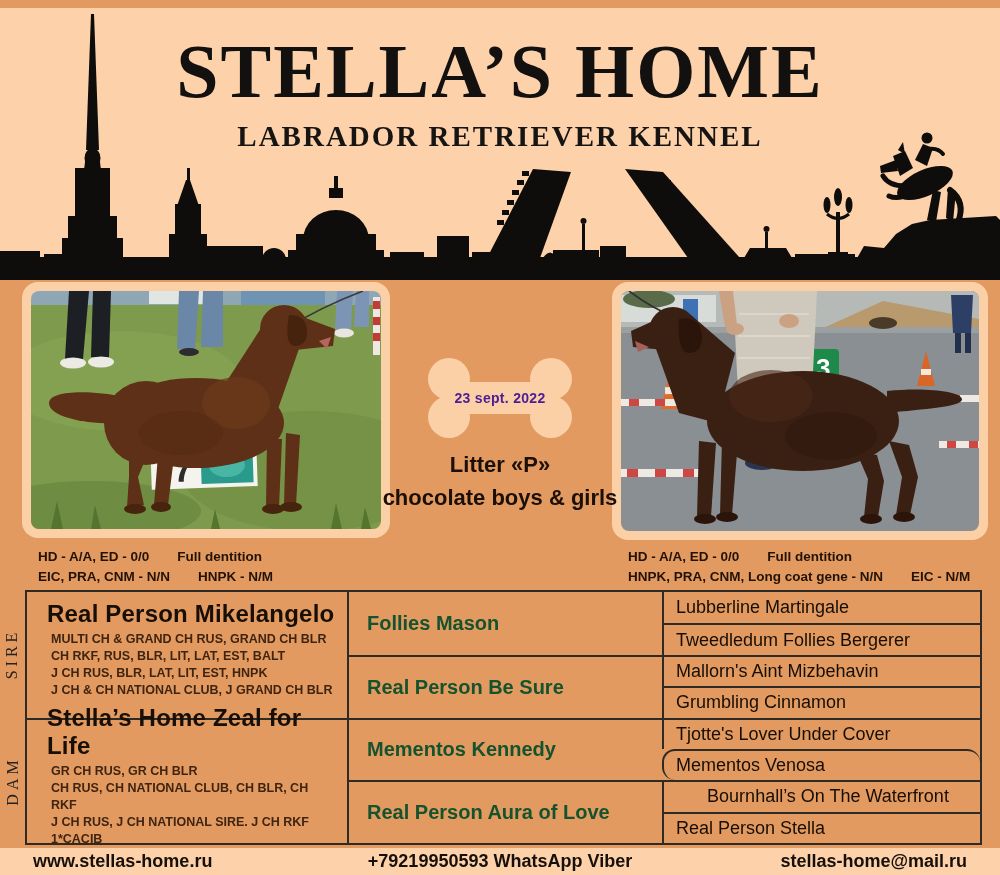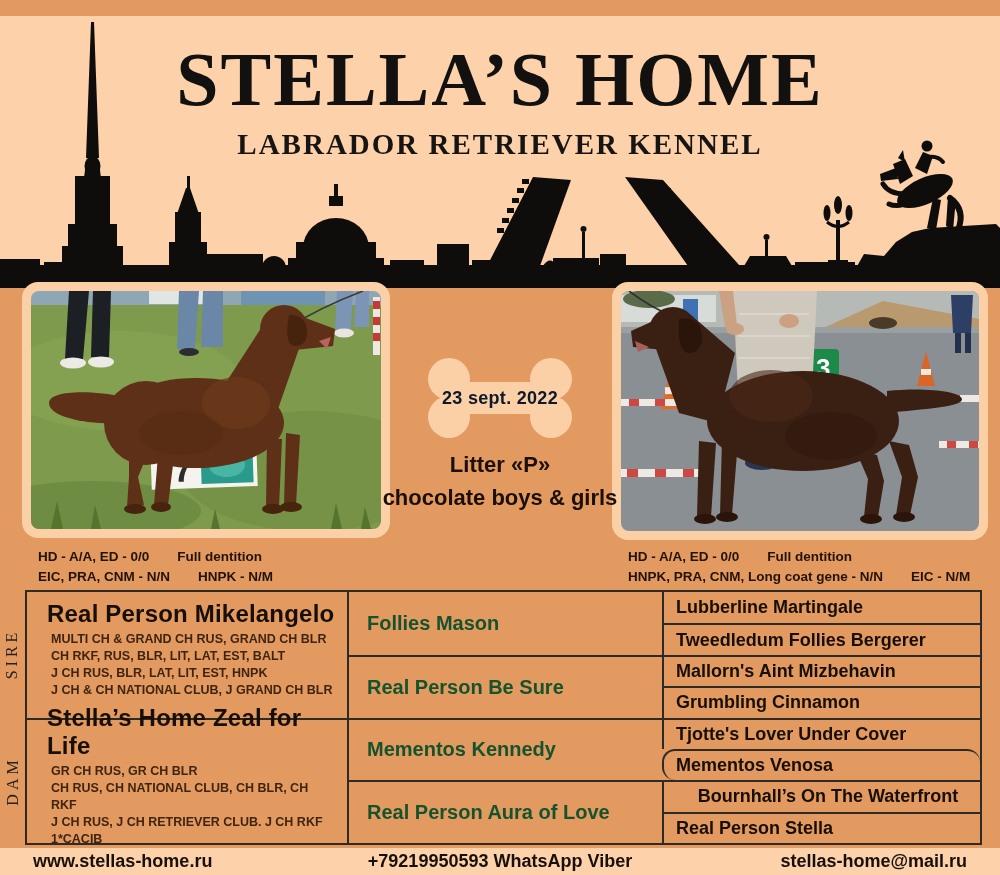--- a/index.html
+++ b/index.html
@@ -4,21 +4,21 @@
 <style>
   * { margin:0; padding:0; box-sizing:border-box; }
   html,body { width:1000px; height:875px; }
   body {
     position:relative; overflow:hidden;
     background:#e29a60;
     font-family:"Liberation Sans", sans-serif;
     color:#1c1109;
   }
   
-  .header { position:absolute; left:0; top:16px; width:1000px; height:272px; background:#fdd2aa; }
+  .header { position:absolute; left:0; top:8px; width:1000px; height:272px; background:#fdd2aa; }
   .skyline { position:absolute; inset:0; pointer-events:none; }
   .title {
     position:absolute; left:0; top:20px; width:1000px; text-align:center;
     font-family:"Liberation Serif", serif; font-weight:700; font-size:76px;
     letter-spacing:2px; color:#121110; z-index:2;
   }
   .subtitle {
     position:absolute; left:0; top:112px; width:1000px; text-align:center;
     font-family:"Liberation Serif", serif; font-weight:700; font-size:29px;
     letter-spacing:2px; color:#161514; z-index:2;
@@ -32,21 +32,21 @@
   .photo-inner {
     position:absolute; left:9px; top:9px; border-radius:8px; overflow:hidden;
   }
   .photo-frame.left  .photo-inner { width:350px; height:238px; }
   .photo-frame.right .photo-inner { width:358px; height:240px; }
   
   .bone-wrap { position:absolute; left:424px; top:356px; width:152px; height:84px; }
   .bone-wrap svg { position:absolute; inset:0; }
   .bone-label {
     position:absolute; inset:0; display:flex; align-items:center; justify-content:center;
-    font-weight:700; font-size:18px; color:#0f172a; letter-spacing:.3px;
+    font-weight:700; font-size:14px; color:#4c1d95; letter-spacing:.3px;
   }
   .litter {
     position:absolute; left:330px; top:452px; width:340px; text-align:center;
     font-weight:700; color:#1b0f07;
   }
   .litter .l1 { font-size:22px; margin-bottom:7px; }
   .litter .l2 { font-size:22px; }
   
   .health { position:absolute; font-weight:700; font-size:13.5px; color:#231206; }
   .health .row { display:flex; column-gap:28px; line-height:20px; white-space:nowrap; }
@@ -65,21 +65,21 @@
     display:grid; grid-template-columns:320px 315px 1fr; grid-template-rows:repeat(8, 1fr);
     border:2px solid #2e2b26;
   }
   .cell { display:flex; flex-direction:column; justify-content:center; }
   .bl { border-left:2px solid #2e2b26; }
   .bt { border-top:2px solid #2e2b26; }
   .parent-cell { padding:6px 10px 16px 20px; }
   .parent-name { font-weight:700; font-size:24px; color:#170e05; margin-bottom:3px; letter-spacing:.2px; }
   .parent-titles { font-weight:700; font-size:12.5px; line-height:17px; color:#3f2410; padding-left:4px; }
   .gp-cell { padding-left:18px; font-weight:700; font-size:20px; color:#14532d; }
-  .ggp-cell { padding-left:12px; font-weight:700; font-size:18px; color:#170e05; }
+  .ggp-cell { padding-left:12px; font-weight:400; font-size:18px; color:#170e05; }
   .span4 { grid-row:span 4; }
   .span2 { grid-row:span 2; }
   
   .footer {
     position:absolute; left:0; top:848px; width:1000px; height:27px; background:#fdd2aa;
     display:grid; grid-template-columns:1fr 1fr 1fr; align-items:center;
     font-weight:700; font-size:18px; color:#17100a;
   }
   .footer .f-left   { padding-left:33px;  justify-self:start; }
   .footer .f-center { justify-self:center; }
@@ -416,21 +416,21 @@
   </div>
   <div class="cell ggp-cell bl bt" style="grid-column:3; grid-row:4;">
     <span>Grumbling Cinnamon</span>
   </div>
 
   <div class="cell parent-cell bt span4" style="grid-column:1; grid-row:5/9;">
     <div class="parent-name">Stella’s Home Zeal for Life</div>
     <div class="parent-titles">
       <div>GR CH RUS, GR CH BLR</div>
       <div>CH RUS, CH NATIONAL CLUB, CH BLR, CH RKF</div>
-      <div>J CH RUS, J CH RETRIEVER CLUB. J CH RKF</div>
+      <div>J CH RUS, J CH NATIONAL SIRE. J CH RKF</div>
       <div>1*CACIB</div>
     </div>
   </div>
   <div class="cell gp-cell bl bt span2" style="grid-column:2; grid-row:5/7;">
     <span>Mementos Kennedy</span>
   </div>
   <div class="cell ggp-cell bl bt" style="grid-column:3; grid-row:5;">
     <span>Tjotte's Lover Under Cover</span>
   </div>
   <div class="cell ggp-cell bl bt" style="grid-column:3; grid-row:6;border-radius:13px;">

